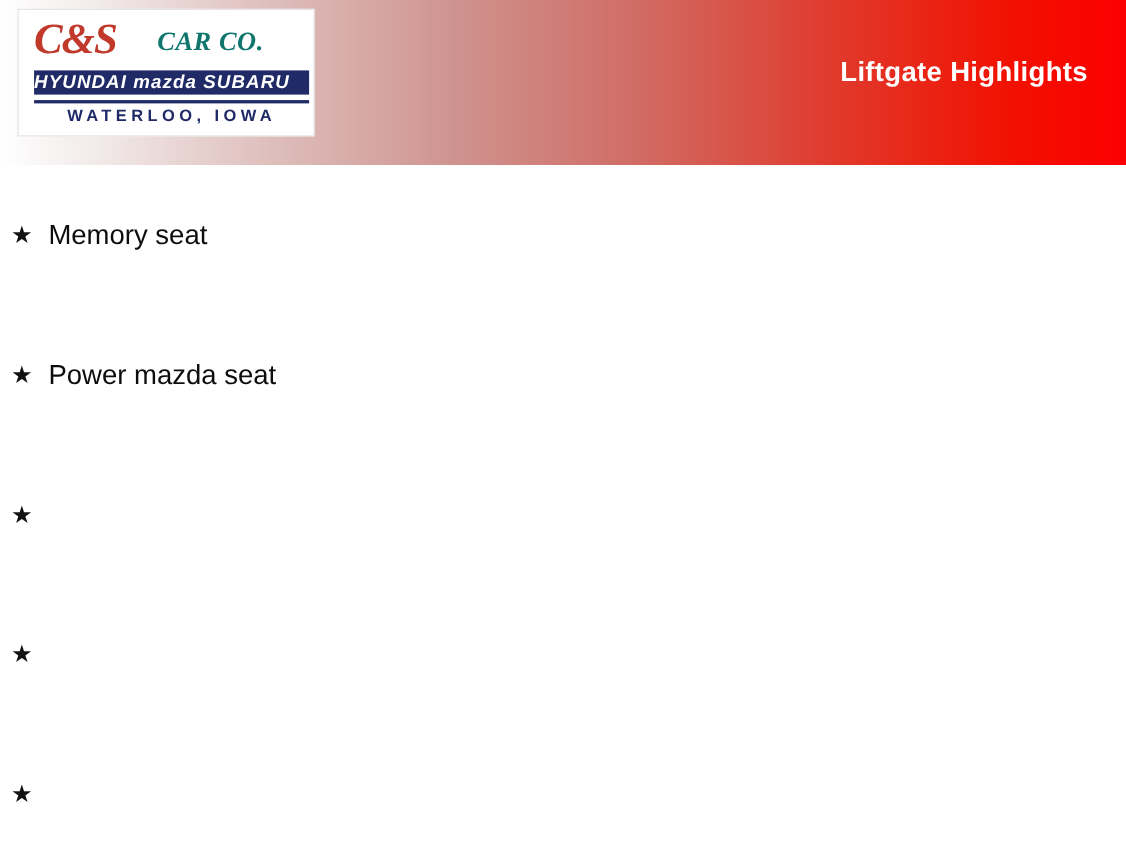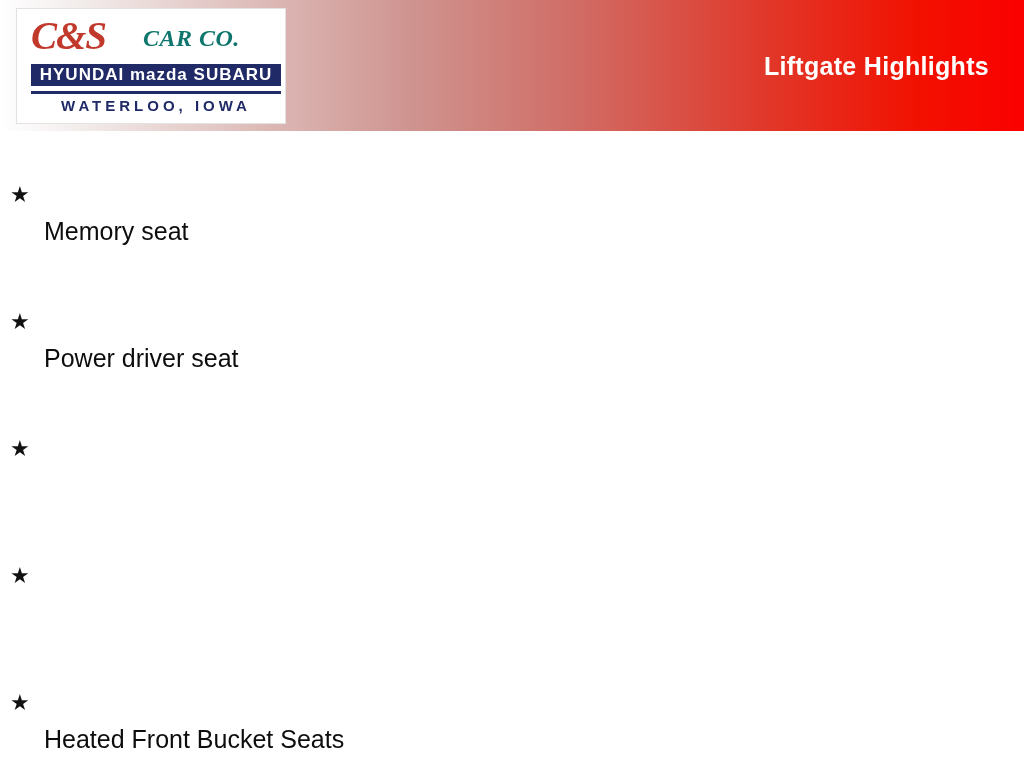--- a/index.html
+++ b/index.html
@@ -11,21 +11,21 @@
     height: 768px;
     background: #ffffff;
     font-family: "Liberation Sans", sans-serif;
     overflow: hidden;
   }
 
   
   .header {
     position: relative;
     width: 1024px;
-    height: 131px;
+    height: 150px;
     background: linear-gradient(to right,
         #ffffff 0%,
         #f2eceb 8%,
         #dcb9b6 26%,
         #cf9490 40%,
         #d06d66 56%,
         #e03a2c 74%,
         #f21000 90%,
         #fb0000 100%);
     box-sizing: border-box;
@@ -90,24 +90,25 @@
     left: 14px;
     top: 55px;
     width: 250px;
     height: 22px;
     background: #1f2a66;
     color: #ffffff;
     font-family: "Liberation Sans", sans-serif;
     font-weight: bold;
     font-size: 17px;
     letter-spacing: 1px;
-    text-align: center;
+    text-align: left;
     line-height: 22px;
     white-space: nowrap;
     overflow: hidden;
+    font-style: italic;
   }
   .logo-rule {
     position: absolute;
     left: 14px;
     top: 82px;
     width: 250px;
     height: 3px;
     background: #1f2a66;
   }
   .logo-city {
@@ -149,21 +150,20 @@
     color: #111111;
     font-size: 22px;
     line-height: 32px;
     text-align: left;
   }
   .item-text {
     font-size: 25px;
     color: #0d0d0d;
     line-height: 32px;
     white-space: nowrap;
-    margin-top: 36px;
   }
 </style>
 </head>
 <body>
 
 <div class="header">
 
   <div class="logo">
     <div class="logo-top">
       <span class="logo-cs">C&amp;S</span>
@@ -177,25 +177,24 @@
   <div class="header-title">Liftgate Highlights</div>
 </div>
 
 <ul class="list">
   <li class="list-item">
     <span class="bullet">★</span>
     <span class="item-text">Memory seat</span>
   </li>
   <li class="list-item">
     <span class="bullet">★</span>
-    <span class="item-text">Power driver seat</span>
-  </li>
-  <li class="list-item">
-    <span class="bullet">★</span>
-  </li>
-  <li class="list-item">
-    <span class="bullet">★</span>
-  </li>
-  <li class="list-item">
-    <span class="bullet">★</span>
-    <span class="item-text">Heated Front Bucket Seats</span>
+    <span class="item-text">Power mazda seat</span>
+  </li>
+  <li class="list-item">
+    <span class="bullet">★</span>
+  </li>
+  <li class="list-item">
+    <span class="bullet">★</span>
+  </li>
+  <li class="list-item">
+    <span class="bullet">★</span>
   </li>
 </ul>
 
 </body></html>

